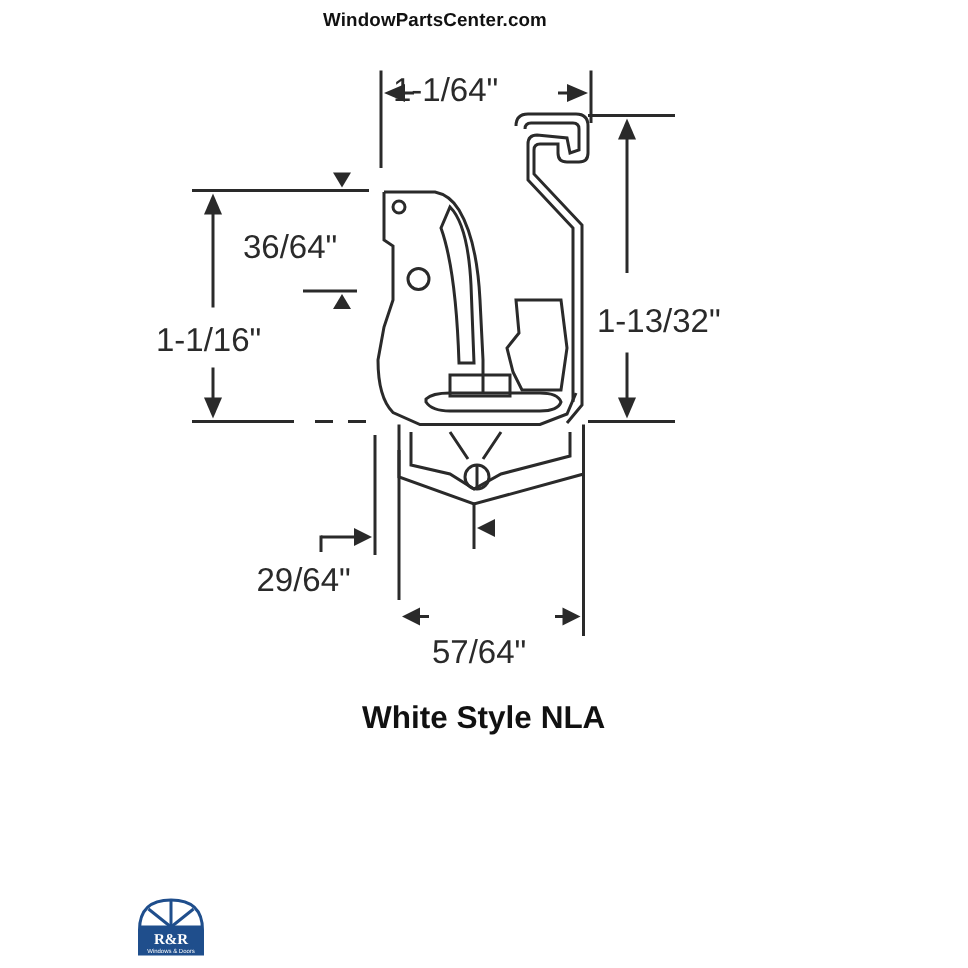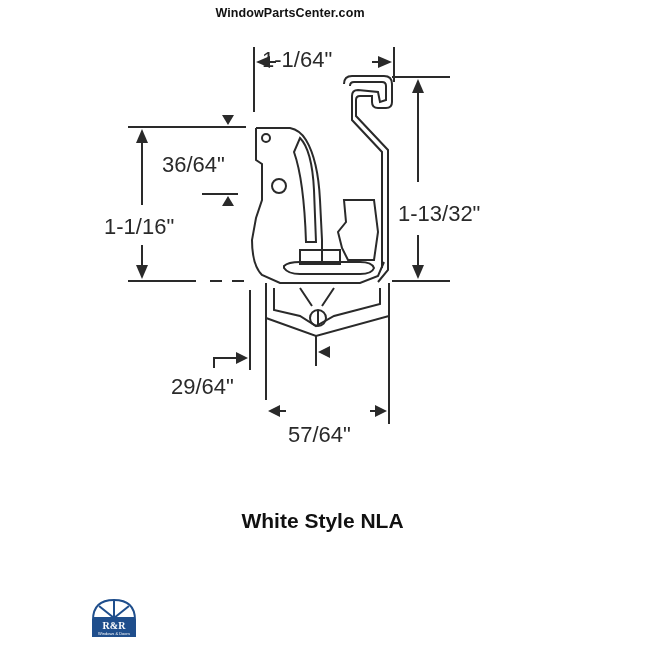--- a/index.html
+++ b/index.html
@@ -1,20 +1,20 @@
 <!DOCTYPE html>
 <html><head>
 <meta charset="utf-8">
 <style>
   html, body { margin: 0; padding: 0; background: #ffffff; }
   body { width: 645px; height: 645px; position: relative; overflow: hidden; font-family: "Liberation Sans", sans-serif; }
   .site-title { position: absolute; top: 6px; left: 0; width: 580px; text-align: center; font-weight: bold; font-size: 12.5px; color: #111; letter-spacing: 0.1px; }
   svg.drawing { position: absolute; left: 0; top: 0; }
   .dim { font-family: "Liberation Sans", sans-serif; font-size: 22px; fill: #2a2a2a; }
-  .caption { position: absolute; top: 466px; left: 0; width: 645px; text-align: center; font-weight: bold; font-size: 21px; line-height: 26px; color: #111; margin-top: 42px; }
+  .caption { position: absolute; top: 466px; left: 0; width: 645px; text-align: center; font-weight: bold; font-size: 21px; line-height: 26px; color: #111; }
   .logo { position: absolute; left: 89px; top: 596px; width: 50px; height: 44px; }
 </style>
 </head>
 <body>
 
 <div class="site-title">WindowPartsCenter.com</div>
 
 <svg class="drawing" width="645" height="645" viewBox="0 0 645 645">
   <g stroke="#2a2a2a" fill="none" stroke-width="2">
 

